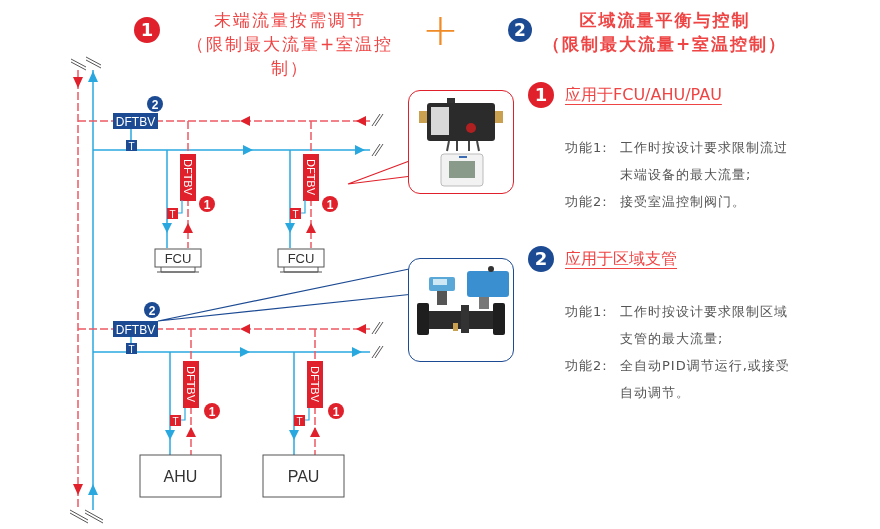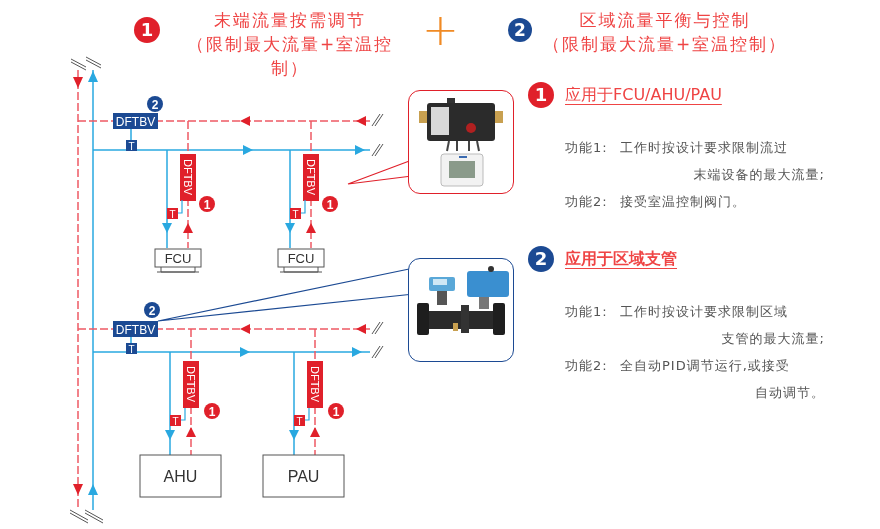--- a/index.html
+++ b/index.html
@@ -7,35 +7,35 @@
            font-family: "DejaVu Sans", "Liberation Sans", sans-serif; }
     .abs { position: absolute; }
     .title-text { color: #ef4444; font-size: 17px; letter-spacing: 2px; text-align: center; line-height: 24px; }
     .plus { color: #f08a24; font-size: 44px; font-weight: 300; line-height: 40px; }
     .badge { border-radius: 50%; color: #fff; font-weight: bold; text-align: center; font-family: "DejaVu Sans", sans-serif; }
     .badge-red { background: #e0202a; }
     .badge-blue { background: #1c4a93; }
     .sec-heading { font-size: 16px; color: #ef4444; text-decoration: underline; text-underline-offset: 4px; white-space: nowrap; }
     .feat { font-size: 13px; color: #555; line-height: 27px; letter-spacing: 1px; }
     .feat .lbl { display: inline-block; width: 55px; }
-    .feat .cont { padding-left: 55px; text-align: right; }
+    .feat .cont { padding-left: 55px; }
     svg text { font-family: "Liberation Sans", "DejaVu Sans", sans-serif; }
     .photo-box { position: absolute; border-radius: 12px; background: #fff; }
   </style>
 </head>
 <body>
 
 <div class="abs badge badge-red" style="left:134px;top:17px;width:26px;height:26px;line-height:26px;font-size:18px;">1</div>
 <div class="abs title-text" style="left:170px;top:8px;width:240px;">
   <div>末端流量按需调节</div>
   <div>（限制最大流量+室温控制）</div>
 </div>
 <div class="abs plus" style="left:422px;top:10px;">+</div>
 <div class="abs badge badge-blue" style="left:508px;top:18px;width:24px;height:24px;line-height:24px;font-size:17px;">2</div>
-<div class="abs title-text" style="left:540px;top:8px;width:250px;">
+<div class="abs title-text" style="left:540px;top:8px;width:250px;font-weight:bold;">
   <div>区域流量平衡与控制</div>
   <div>（限制最大流量+室温控制）</div>
 </div>
 
 <svg class="abs" style="left:0;top:0;" width="880" height="529">
   <defs>
     <marker id="arrRed" markerWidth="10" markerHeight="10" refX="5" refY="5" orient="auto" markerUnits="userSpaceOnUse">
       <path d="M0,0 L10,5 L0,10 z" fill="#e0202a"></path>
     </marker>
   </defs>
@@ -210,21 +210,21 @@
   <div>
     <span class="lbl">功能1:</span><span>工作时按设计要求限制流过</span>
   </div>
   <div class="cont">末端设备的最大流量;</div>
   <div>
     <span class="lbl">功能2:</span><span>接受室温控制阀门。</span>
   </div>
 </div>
 
 <div class="abs badge badge-blue" style="left:528px;top:246px;width:26px;height:26px;line-height:26px;font-size:18px;">2</div>
-<div class="abs sec-heading" style="left:565px;top:249px;font-weight:bold;">应用于区域支管</div>
+<div class="abs sec-heading" style="left:565px;top:249px;">应用于区域支管</div>
 <div class="abs feat" style="left:565px;top:298px;width:260px;">
   <div>
     <span class="lbl">功能1:</span><span>工作时按设计要求限制区域</span>
   </div>
   <div class="cont">支管的最大流量;</div>
   <div>
     <span class="lbl">功能2:</span><span>全自动PID调节运行,或接受</span>
   </div>
   <div class="cont">自动调节。</div>
 </div>

